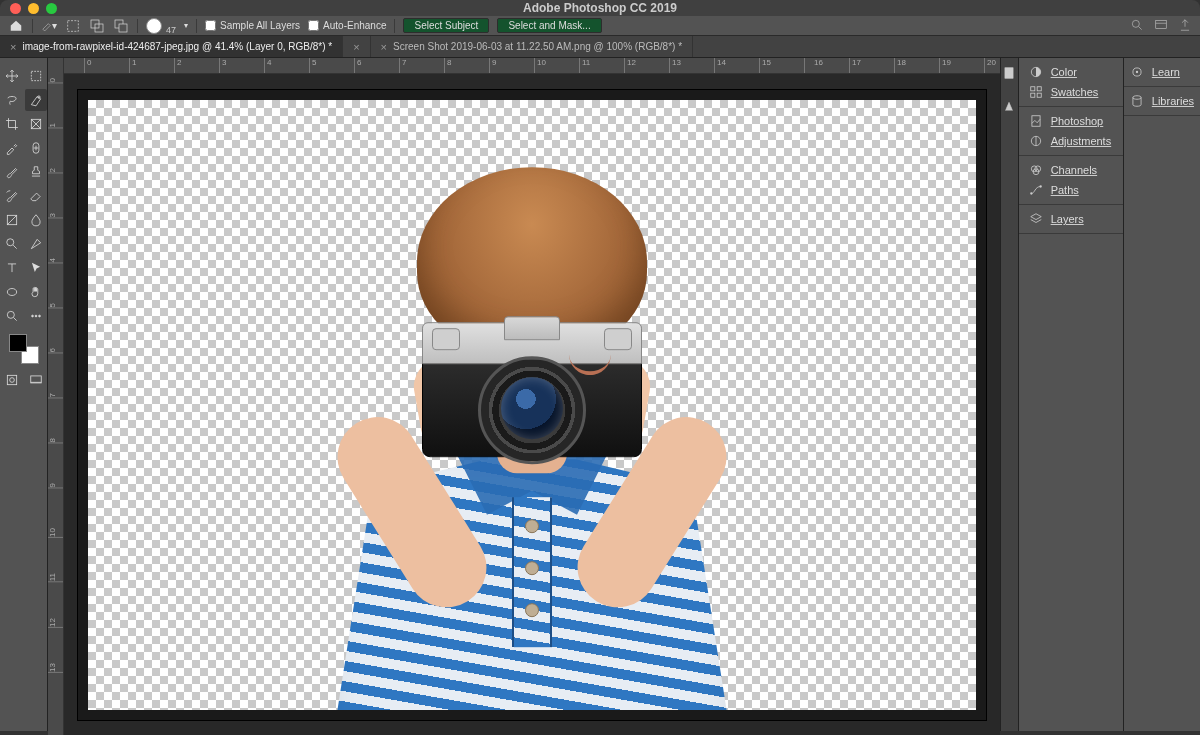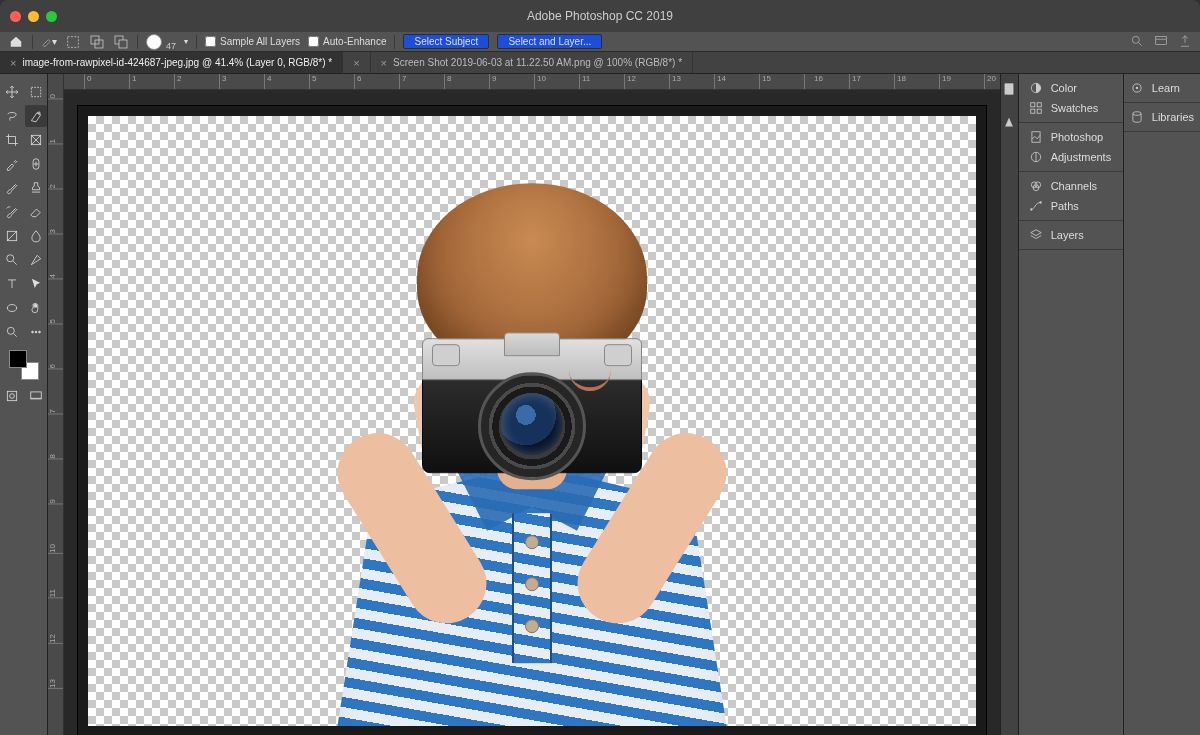--- a/index.html
+++ b/index.html
@@ -1,35 +1,35 @@
 <!DOCTYPE html>
 <html><head>
 <meta charset="utf-8">
 <style>
   * { box-sizing: border-box; margin: 0; padding: 0; font-family: -apple-system, "Helvetica Neue", Arial, sans-serif; }
   body { width: 1200px; height: 735px; background: #323232; overflow: hidden; color: #ccc; font-size: 11px; }
 
   
-  .titlebar { height: 32px; background: #404040; display: flex; align-items: center; position: relative; border-top-left-radius: 8px; border-top-right-radius: 8px;}
+  .titlebar { height: 16px; background: #404040; display: flex; align-items: center; position: relative; border-top-left-radius: 8px; border-top-right-radius: 8px; font-weight: bold;}
   .traffic { display: flex; gap: 7px; margin-left: 10px; }
   .traffic span { width: 11px; height: 11px; border-radius: 50%; display: inline-block; }
   .tl-close    { background:#ff5f57; }
   .tl-min      { background:#ffbd2e; }
   .tl-max      { background:#28c940; }
   .title { position:absolute; left:0; right:0; text-align:center; font-size:12px; color:#ccc; }
 
   
   .optbar { height: 20px; background: #535353; display:flex; align-items:center; gap:8px; padding:0 8px; font-size:10px; color:#ddd; border-bottom:1px solid #2a2a2a;}
   .optbar .icon { width:16px; height:16px; display:flex; align-items:center; justify-content:center; color:#ddd;}
   .optbar .home svg {width:14px;height:14px;fill:#ddd;}
   .optbar .sep { width:1px; height:14px; background:#3a3a3a; }
   .optbar .swatch { width:16px; height:16px; border-radius:50%; background:#fff; border:1px solid #888;}
   .optbar label.ck { display:flex; align-items:center; gap:4px; font-size:10px;}
   .optbar input[type=checkbox]{ width:11px; height:11px; accent-color:#888;}
-  .optbar .btn { background:#1d4ed8; border:1px solid #2d2d2d; color:#ddd; padding:1px 10px; font-size:10px; border-radius:2px; cursor:pointer;}
+  .optbar .btn { background:#14532d; border:1px solid #2d2d2d; color:#ddd; padding:1px 10px; font-size:10px; border-radius:2px; cursor:pointer;}
   .optbar .right { margin-left:auto; display:flex; gap:10px; align-items:center;}
   .optbar .right svg { width:14px; height:14px; fill:#ccc; stroke:#ccc;}
 
   
   .tabbar { height:22px; background:#424242; display:flex; align-items:stretch; font-size:10px; color:#bbb; border-bottom:1px solid #222;}
   .tabbar .tab { display:flex; align-items:center; padding:0 10px; border-right:1px solid #333; gap:6px; cursor:pointer;}
   .tabbar .tab.active { background:#323232; color:#eee;}
   .tabbar .tab .x { color:#999; font-size:11px;}
 
   
@@ -113,21 +113,21 @@
                  border:3px solid #555;}
   .cam .glass{position:absolute; left:50%; top:55px; transform:translateX(-50%); width:62px; height:62px; border-radius:50%;
               background:radial-gradient(circle at 40% 35%, #3b6aa8 0 18%, #17325a 18% 55%, #07142a 55% 100%);
               box-shadow: inset 0 0 12px rgba(255,255,255,.25);}
   .smile{position:absolute; left:58%; top:186px; width:42px; height:22px; border-bottom:4px solid #b87054; border-radius:0 0 40px 40px;}
 
   
   .dockstrip { width:28px; background:#424242; display:flex; flex-direction:column; align-items:center; padding-top:8px; gap:18px; border-left:1px solid #222;}
   .dockstrip svg{width:14px;height:14px;fill:#ccc;stroke:#ccc;}
   .panels { width:170px; background:#535353; border-left:1px solid #222; display:flex; flex-direction:column;}
-  .panelgroup{ border-bottom:1px solid #3a3a3a; padding:4px 0;}
+  .panelgroup{ border-bottom:1px solid #3a3a3a; padding:4px 0;text-decoration:underline;}
   .panelitem{ display:flex; align-items:center; gap:8px; padding:3px 10px; font-size:11px; color:#ddd; cursor:pointer;}
   .panelitem svg{width:14px;height:14px;fill:none;stroke:#ccc;stroke-width:1.4;}
   .panelitem .filled{fill:#ccc;stroke:none;}
 </style>
 </head>
 <body>
 
 <div class="titlebar">
   <div class="traffic">
     <span class="tl-close"></span>
@@ -174,21 +174,21 @@
   <label class="ck">
     <input type="checkbox" style=""> 
       <span>Sample All Layers</span>
   </label>
   <label class="ck">
     <input type="checkbox" style=""> 
       <span>Auto-Enhance</span>
   </label>
   <span class="sep"></span>
   <button class="btn">Select Subject</button>
-  <button class="btn">Select and Layer...</button>
+  <button class="btn">Select and Mask...</button>
 
   <div class="right">
     <span><svg viewBox="0 0 24 24">
           <circle cx="10" cy="10" r="6" fill="none"></circle>
           <path d="M15 15l5 5"></path>
         </svg></span>
     <span><svg viewBox="0 0 24 24">
           <rect x="3" y="4" width="18" height="14" fill="none"></rect>
           <path d="M3 9h18"></path>
         </svg></span>

